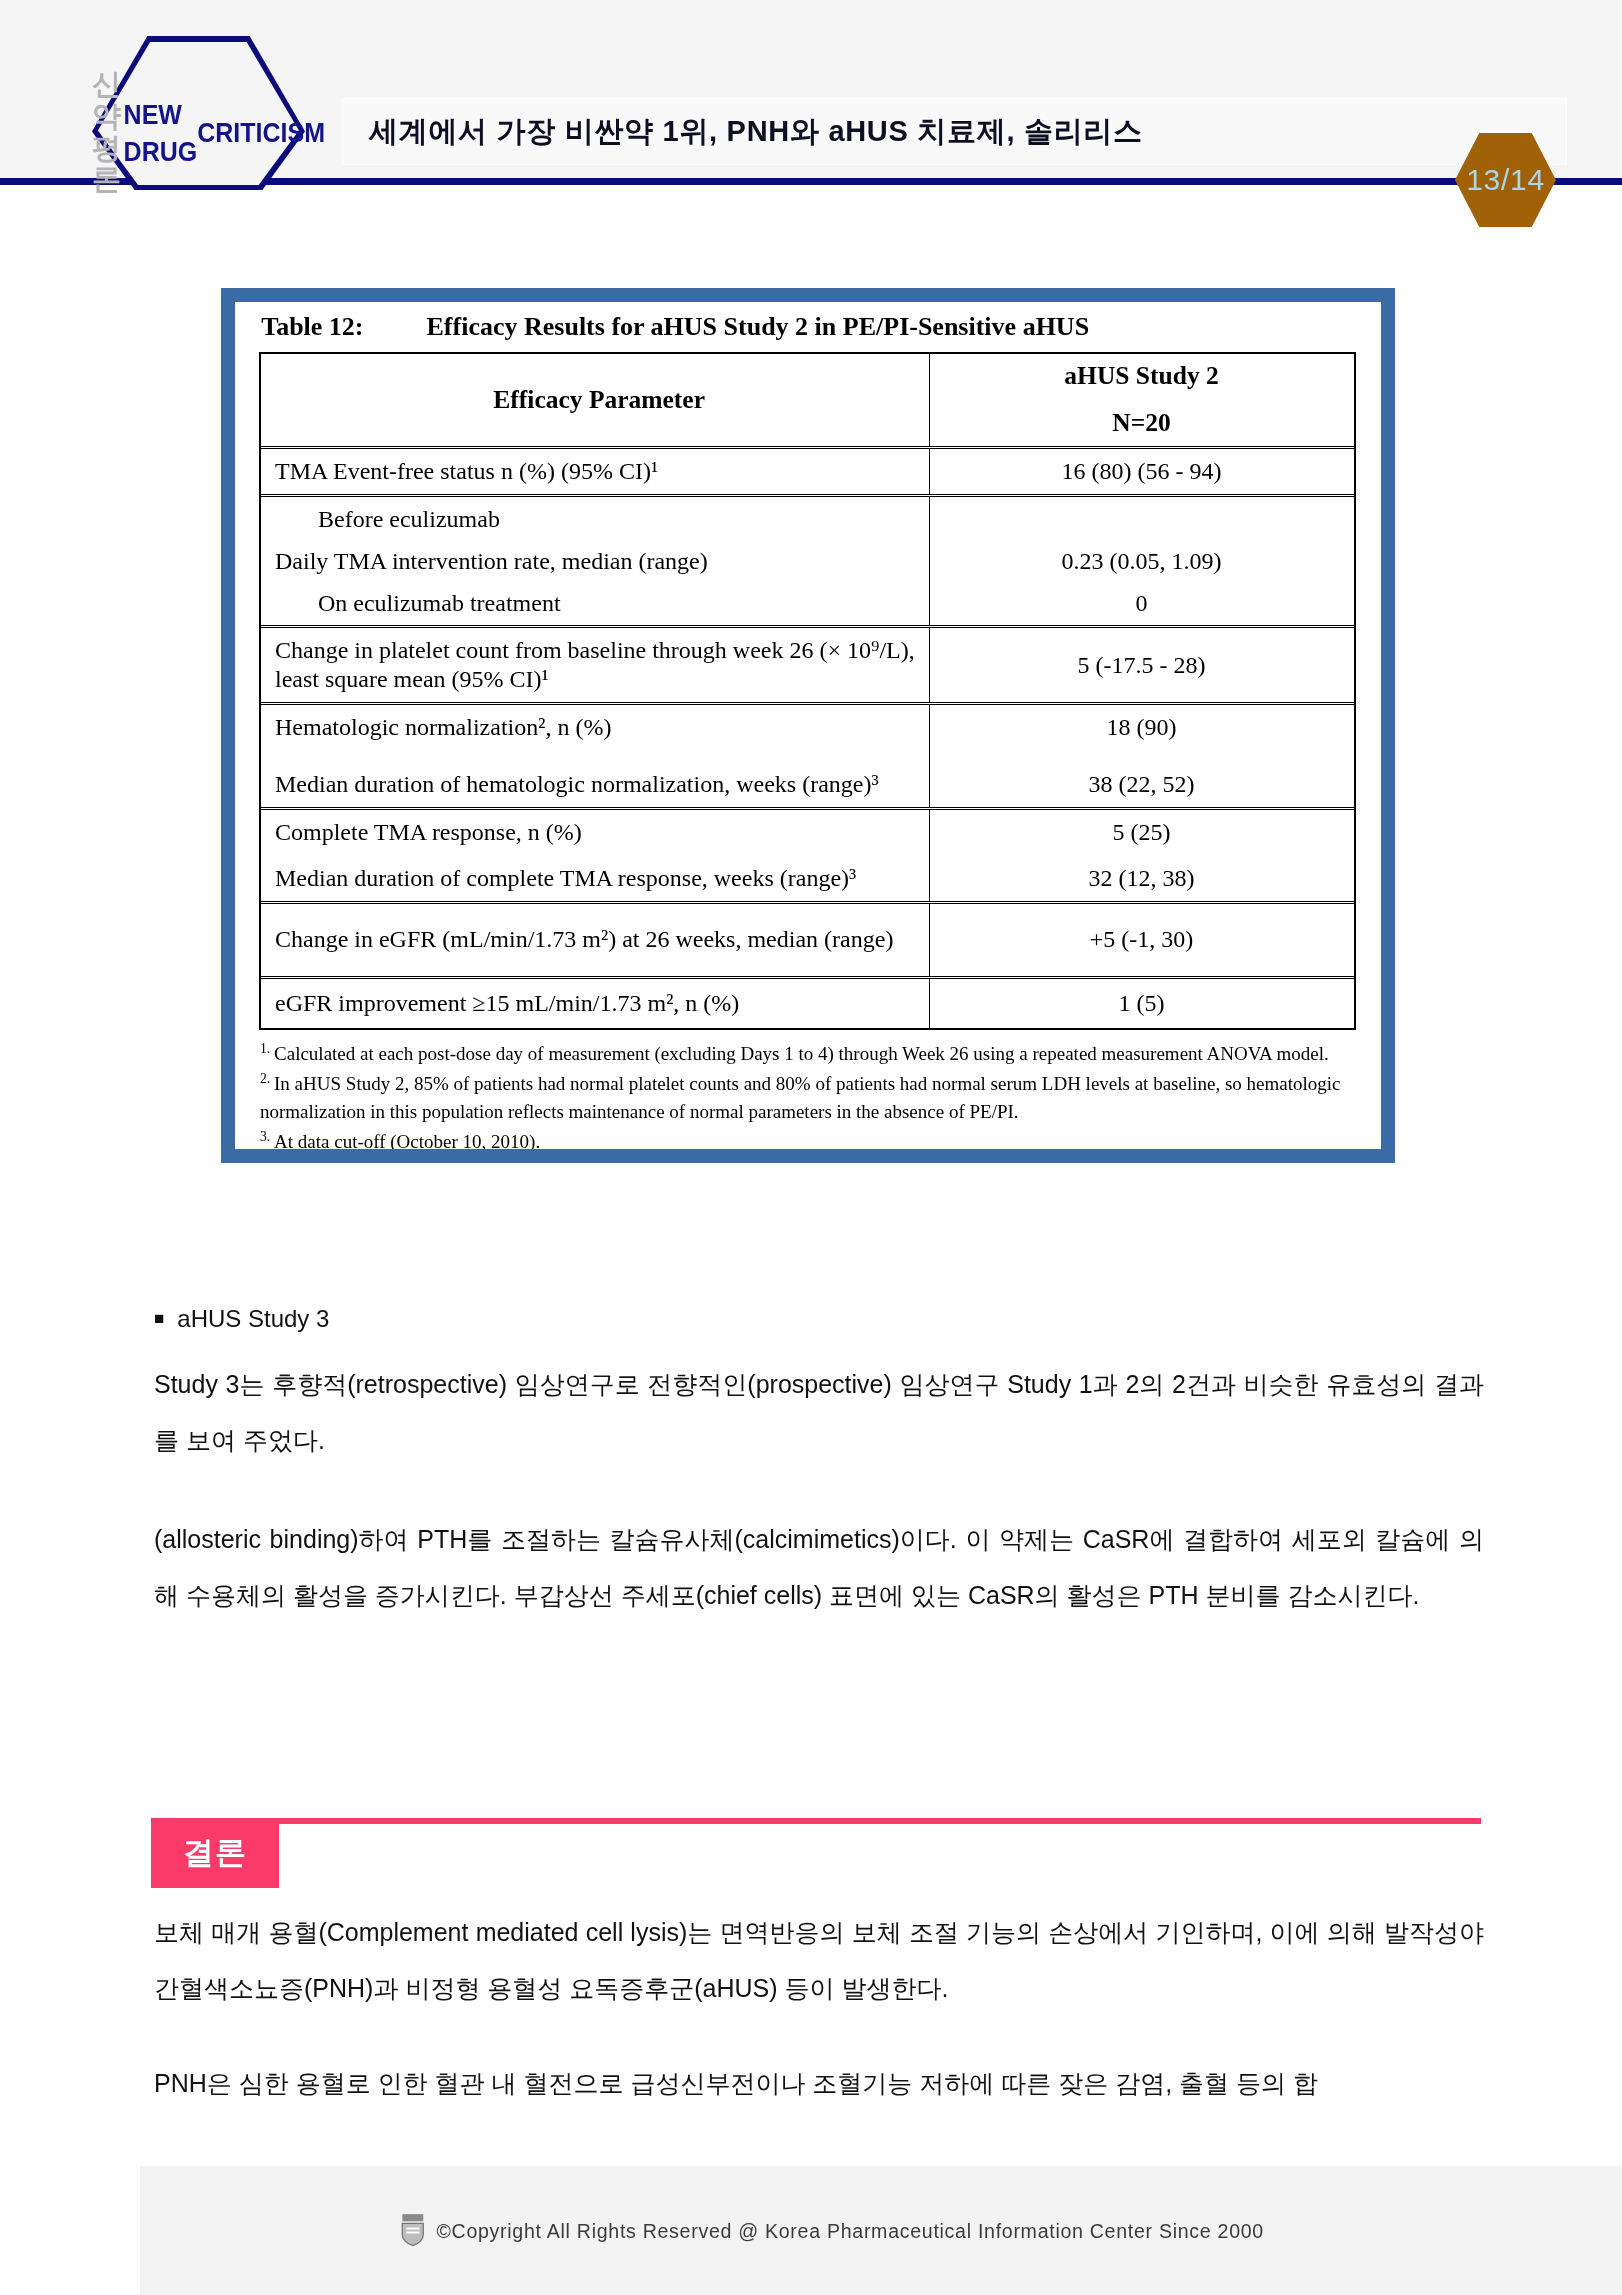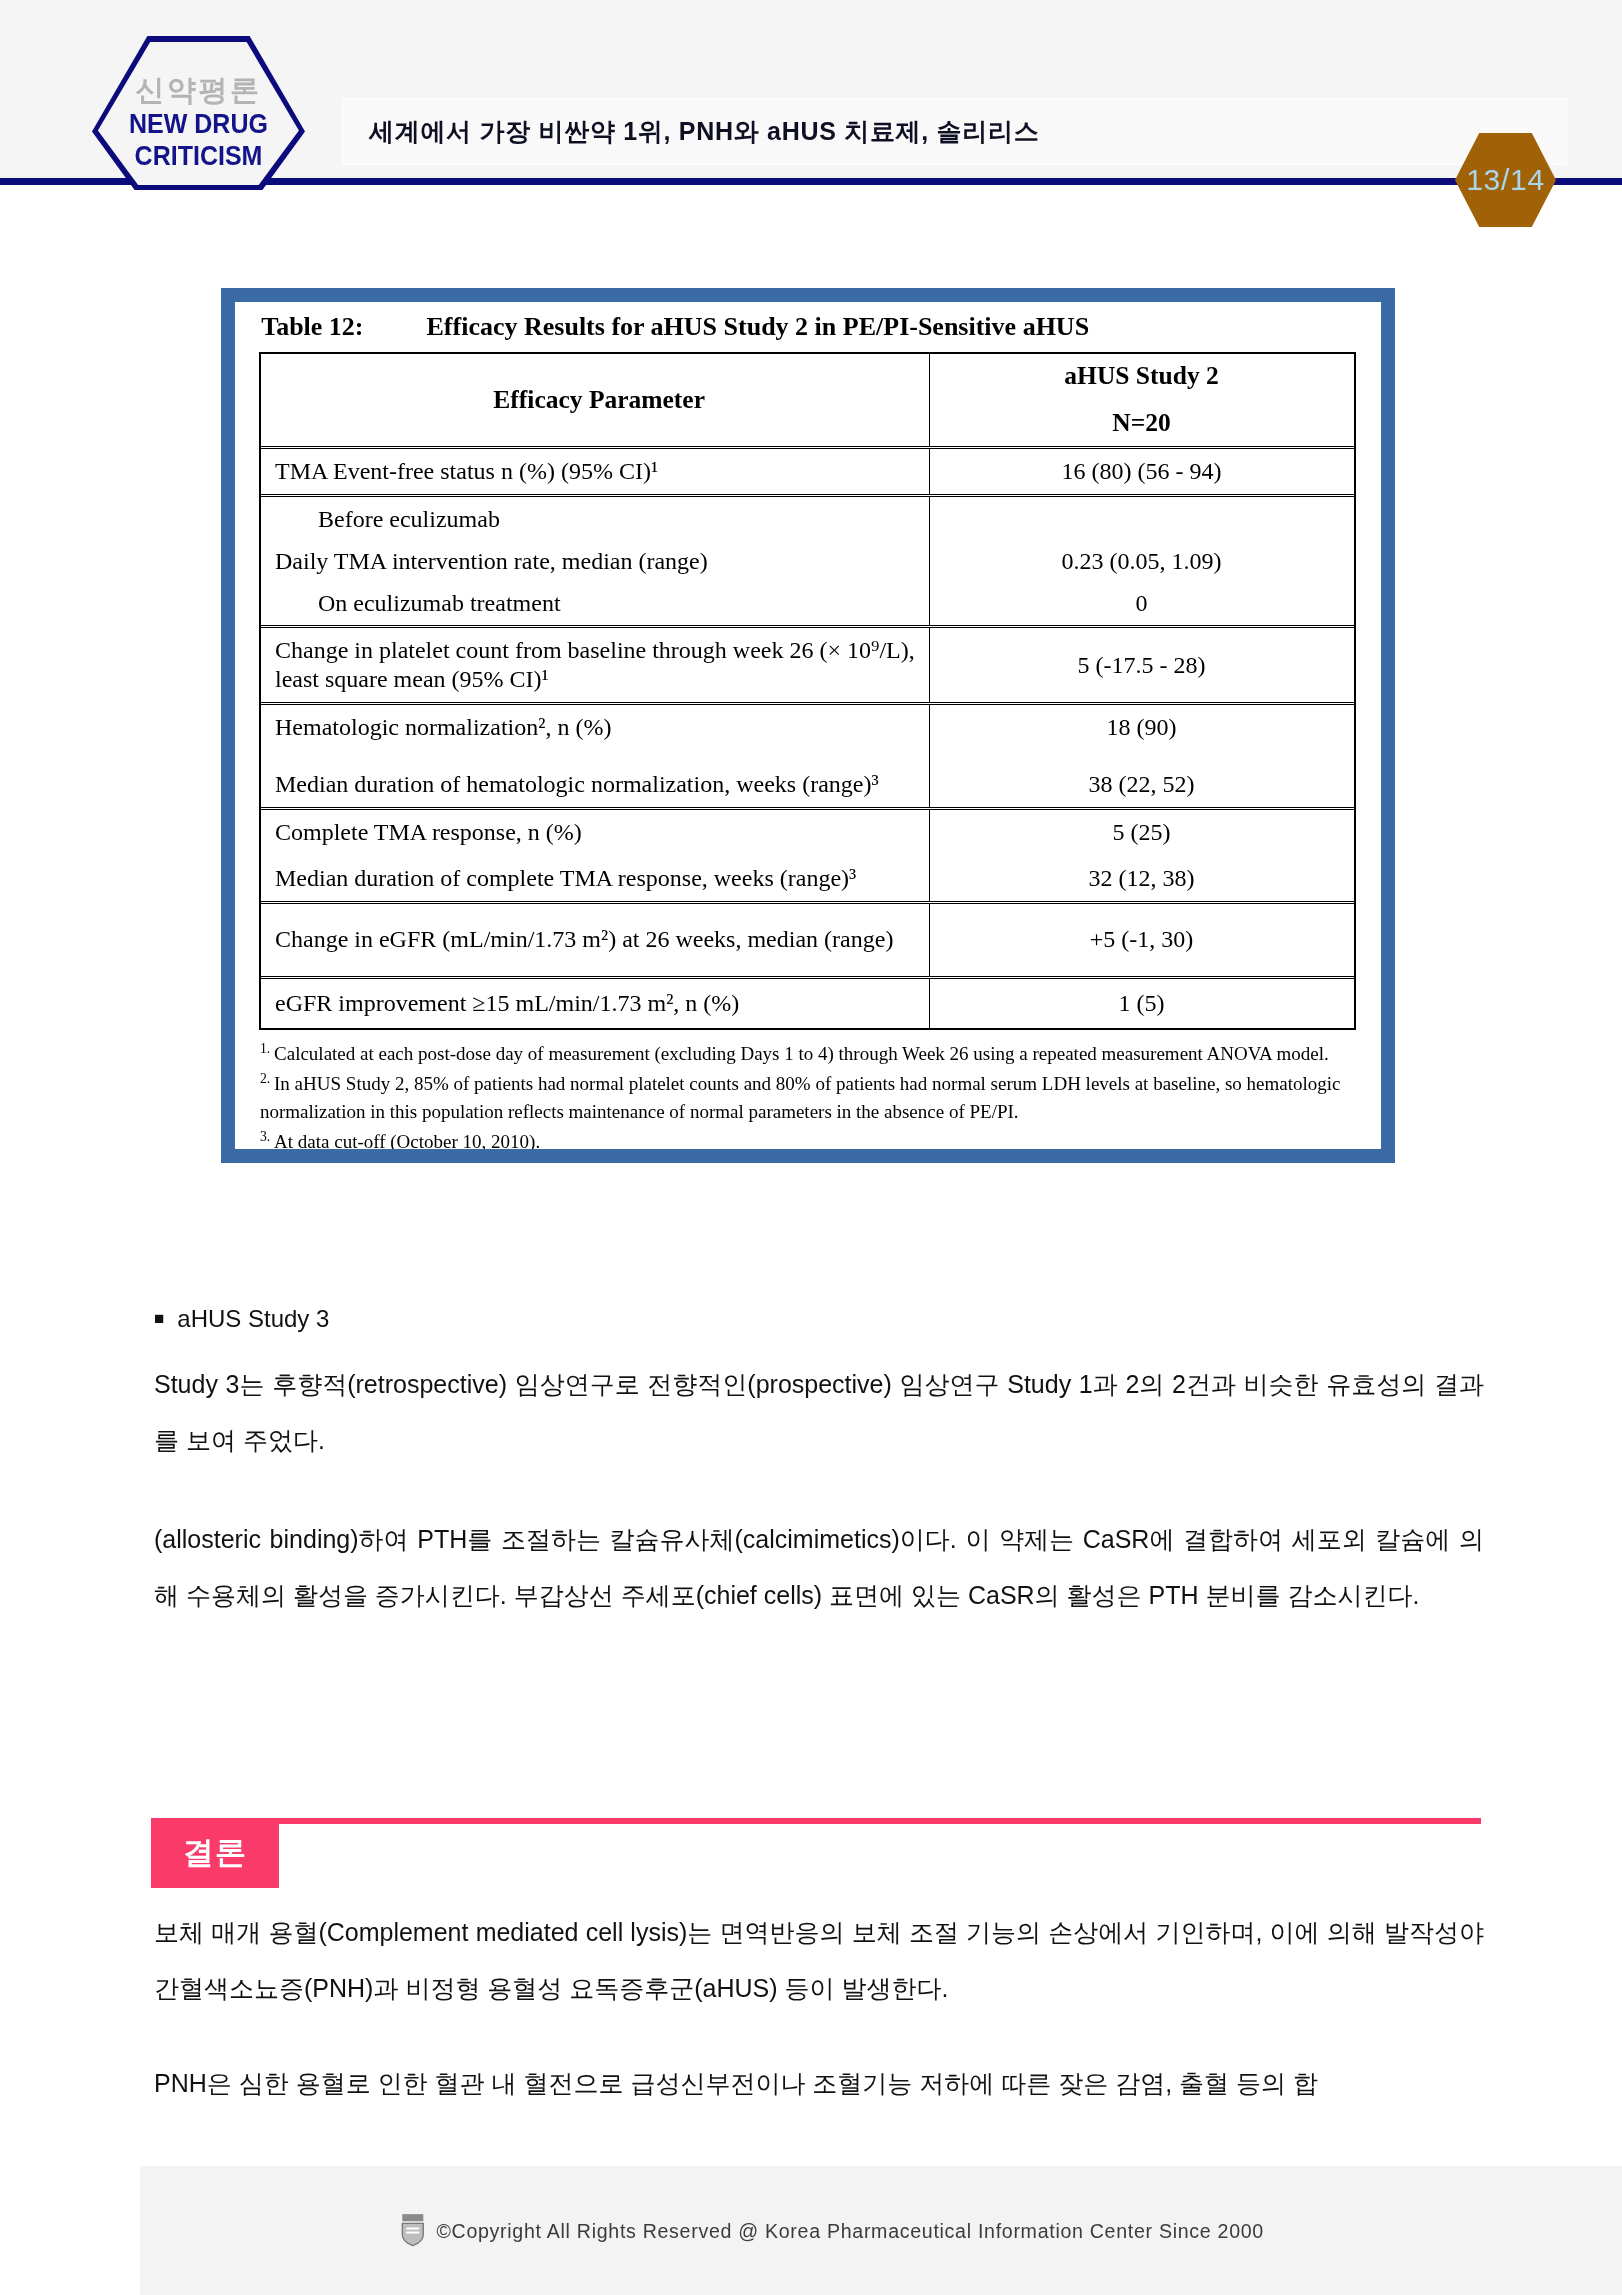--- a/index.html
+++ b/index.html
@@ -10,35 +10,35 @@
 
   
   .header-band { position:absolute; left:0; top:0; width:1623px; height:179px; background:#f5f5f6; }
   .navy-rule  { position:absolute; left:0; top:178px; width:1623px; height:7.2px; background:#0b0b7c; }
 
   .title-box {
     position:absolute; left:342px; top:98px; width:1225px; height:67px;
     background:#f9f9fa; border:1.3px solid #fdfdfe; box-sizing:border-box;
     display:flex; align-items:center; padding-left:26px;
   }
-  .title-text { font-size:25px; font-weight:bold; color:#0f0f23; letter-spacing:0.7px; }
+  .title-text { font-size:29px; font-weight:bold; color:#0f0f23; letter-spacing:0.7px; }
 
   .logo-hex-outer {
     position:absolute; left:92px; top:36px; width:213px; height:154px;
     clip-path:polygon(26% 0,74% 0,100% 62%,80% 100%,20% 100%,0 62%);
     background:#0b0b7c;
   }
   .logo-hex-inner {
     position:absolute; left:5.9px; top:5.9px; width:201px; height:143px;
     clip-path:polygon(26% 0,74% 0,100% 62%,80% 100%,20% 100%,0 62%);
     background:#f5f5f6;
   }
   .logo-text {
     position:absolute; left:92px; top:36px; width:213px; height:154px;
-    display:flex; flex-direction:column; align-items:center; box-sizing:border-box;
+    display:flex; flex-direction:row; align-items:center; box-sizing:border-box;
     padding-top:39px;
   }
   .logo-kr { font-size:29px; font-weight:bold; color:#b4b4b6; letter-spacing:2.6px; line-height:1.1; }
   .logo-en { font-size:25px; font-weight:bold; color:#14148a; line-height:1.3; transform:scaleY(1.12); letter-spacing:0; }
 
   .badge-hex {
     position:absolute; left:1455px; top:133px; width:101px; height:94px;
     clip-path:polygon(24% 0,76% 0,100% 50%,76% 100%,24% 100%,0 50%);
     background:#a16207; display:flex; align-items:center; justify-content:center;
   }

